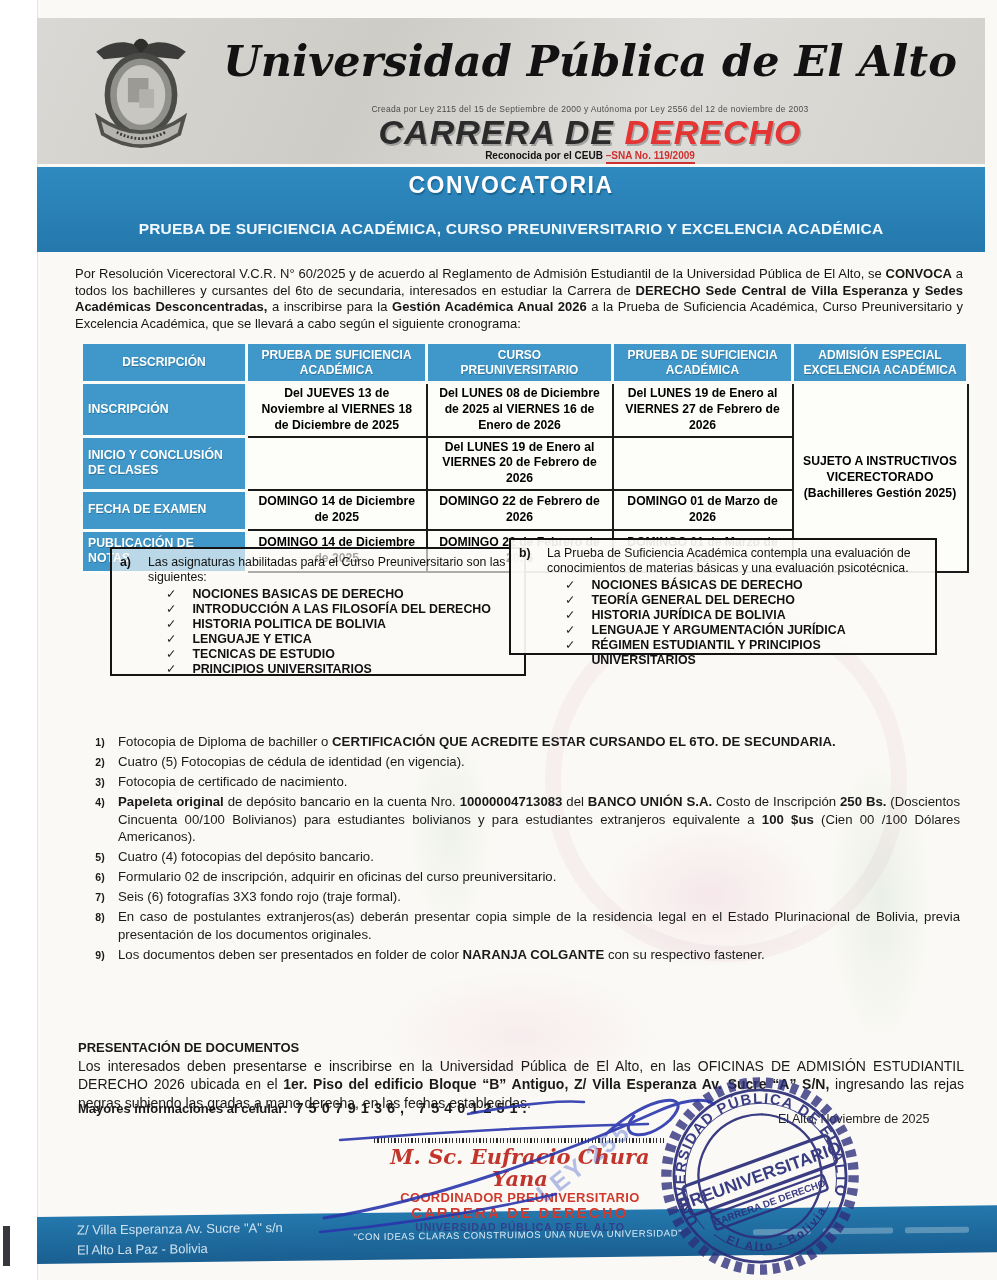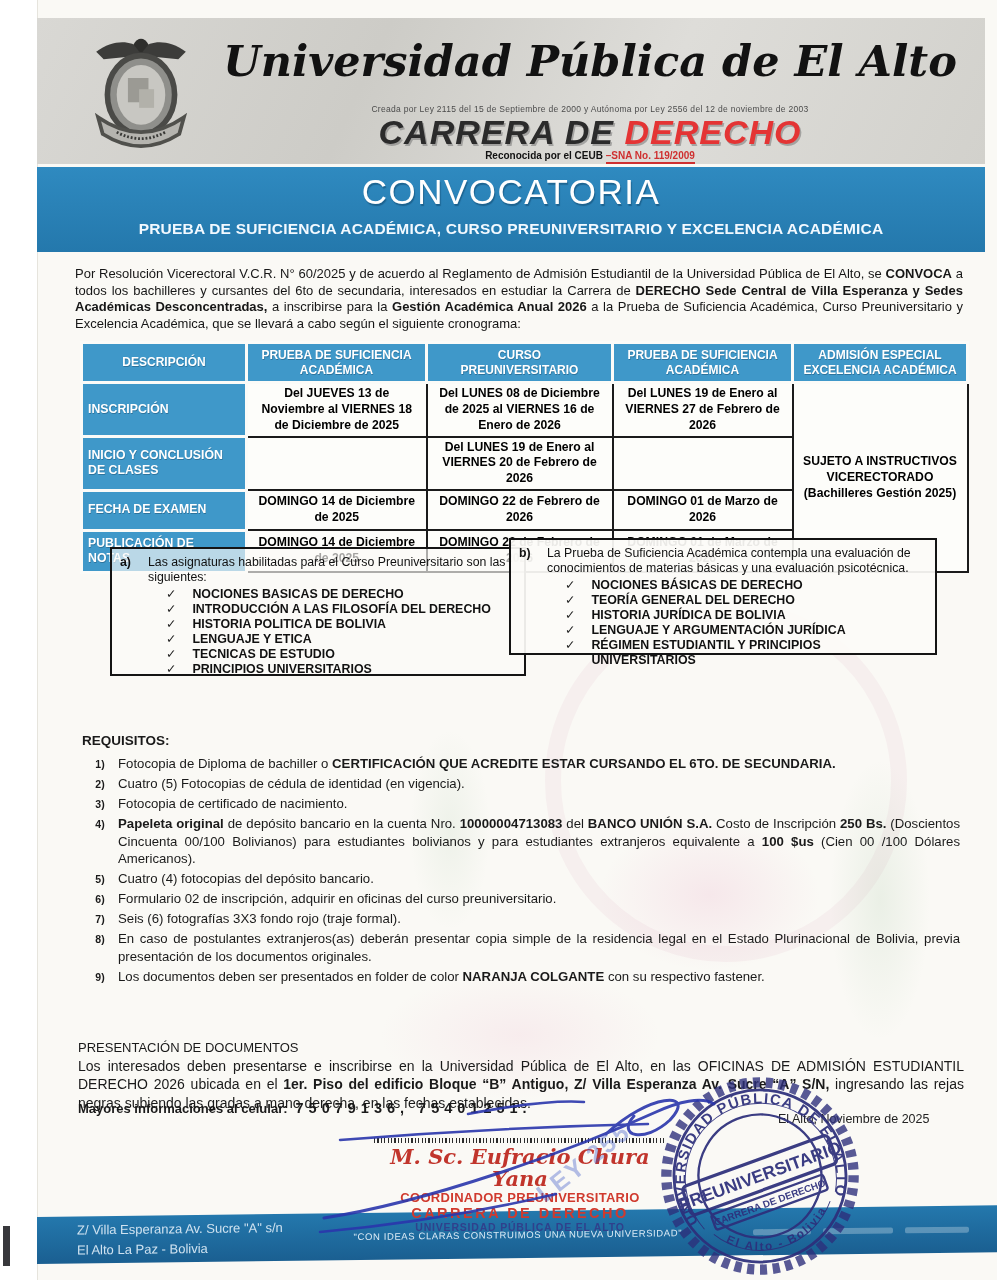--- a/index.html
+++ b/index.html
@@ -26,21 +26,21 @@
   .career{left:210px;top:113px;width:760px;text-align:center;font-style:italic;font-weight:900;
      font-size:34px;letter-spacing:1px;text-shadow:1.5px 1.5px 0 rgba(110,110,110,.5);}
   .career .dark{color:#2b2b2b;}
   .career .red{color:#e43434;}
   .ceub{left:210px;top:150px;width:760px;text-align:center;font-size:10px;font-weight:700;color:#111;}
   .ceub .red{color:#cf3030;border-bottom:2px solid #cf3030;padding-bottom:1px;}
 
   
   .banner{left:37px;top:167px;width:948px;height:85px;background:linear-gradient(180deg,#2f8ac0,#2478ac);}
   .banner-title{position:absolute;left:0;top:5px;width:100%;text-align:center;color:#fff;
-     font-size:35px;font-weight:400;letter-spacing:1.5px;text-shadow:1px 2px 1px rgba(0,40,70,.35);}
+     font-size:23px;font-weight:700;letter-spacing:1.5px;text-shadow:1px 2px 1px rgba(0,40,70,.35);}
   .banner-sub{position:absolute;left:0;top:53px;width:100%;text-align:center;color:#f2f9ff;
      font-size:15.5px;font-weight:800;letter-spacing:.2px;}
 
   .intro{left:75px;top:266px;width:888px;font-size:13px;line-height:1.27;text-align:justify;color:#161616;}
 
   
   .tbl-wrap{left:80px;top:341px;width:886px;}
   table.sched{width:100%;border-collapse:collapse;table-layout:fixed;border:2px solid #66abd2;}
   table.sched col.c0{width:165px}table.sched col.c1{width:180px}table.sched col.c2{width:186px}
   table.sched col.c3{width:180px}table.sched col.c4{width:175px}
@@ -68,21 +68,21 @@
 
   
   .reqs{left:82px;top:733px;width:878px;}
   .reqs-title{font-weight:800;font-size:13.5px;margin-bottom:7px;}
   .req-item{display:flex;margin-bottom:3px;}
   .req-num{width:36px;min-width:36px;text-align:center;font-weight:800;font-size:10.5px;padding-top:3px;}
   .req-text{flex:1;font-size:13.2px;line-height:1.3;text-align:justify;}
 
   .nota{left:114px;top:999px;width:846px;font-weight:800;font-size:12.8px;line-height:1.35;}
   .pres{left:78px;top:1040px;width:886px;}
-  .pres-title{font-weight:400;font-size:13px;margin-bottom:2px;}
+  .pres-title{font-weight:700;font-size:13px;margin-bottom:2px;}
   .pres-body{font-size:14px;line-height:1.32;text-align:justify;}
   .contact{left:78px;top:1100px;font-size:13px;font-weight:700;}
   .contact .nums{font-weight:800;font-size:14.5px;letter-spacing:5px;margin-left:8px;}
   .date-line{left:778px;top:1112px;width:210px;font-size:12.5px;color:#222;}
 
   
   .sig{left:360px;top:1138px;width:320px;text-align:center;z-index:5;}
   .sig-orn{height:5px;margin:0 14px 3px;background:repeating-linear-gradient(90deg,#2c2c2c 0 1.2px,transparent 1.2px 3.4px);}
   .sig-name{font-family:"DejaVu Serif",serif;font-style:italic;font-weight:800;font-size:21px;color:#c1352c;line-height:1.05;}
   .sig-role{font-size:13px;font-weight:800;color:#d03a2e;letter-spacing:.3px;}
@@ -247,21 +247,20 @@
         </li>
       <li>
           <span class="check">✓</span>
           <span>RÉGIMEN ESTUDIANTIL Y PRINCIPIOS UNIVERSITARIOS</span>
         </li>
     </ul>
   </div>
 
 
   <div class="abs reqs">
-    <div class="reqs-title">REQUISITOS:</div>
     <div class="req-item">
         <span class="req-num">1)</span>
         <span class="req-text"><span>Fotocopia de Diploma de bachiller o </span><span style="font-weight: 800;">CERTIFICACIÓN QUE ACREDITE ESTAR CURSANDO EL 6TO. DE SECUNDARIA.</span></span>
       </div>
     <div class="req-item">
         <span class="req-num">2)</span>
         <span class="req-text"><span>Cuatro (5) Fotocopias de cédula de identidad (en vigencia).</span></span>
       </div>
     <div class="req-item">
         <span class="req-num">3)</span>

